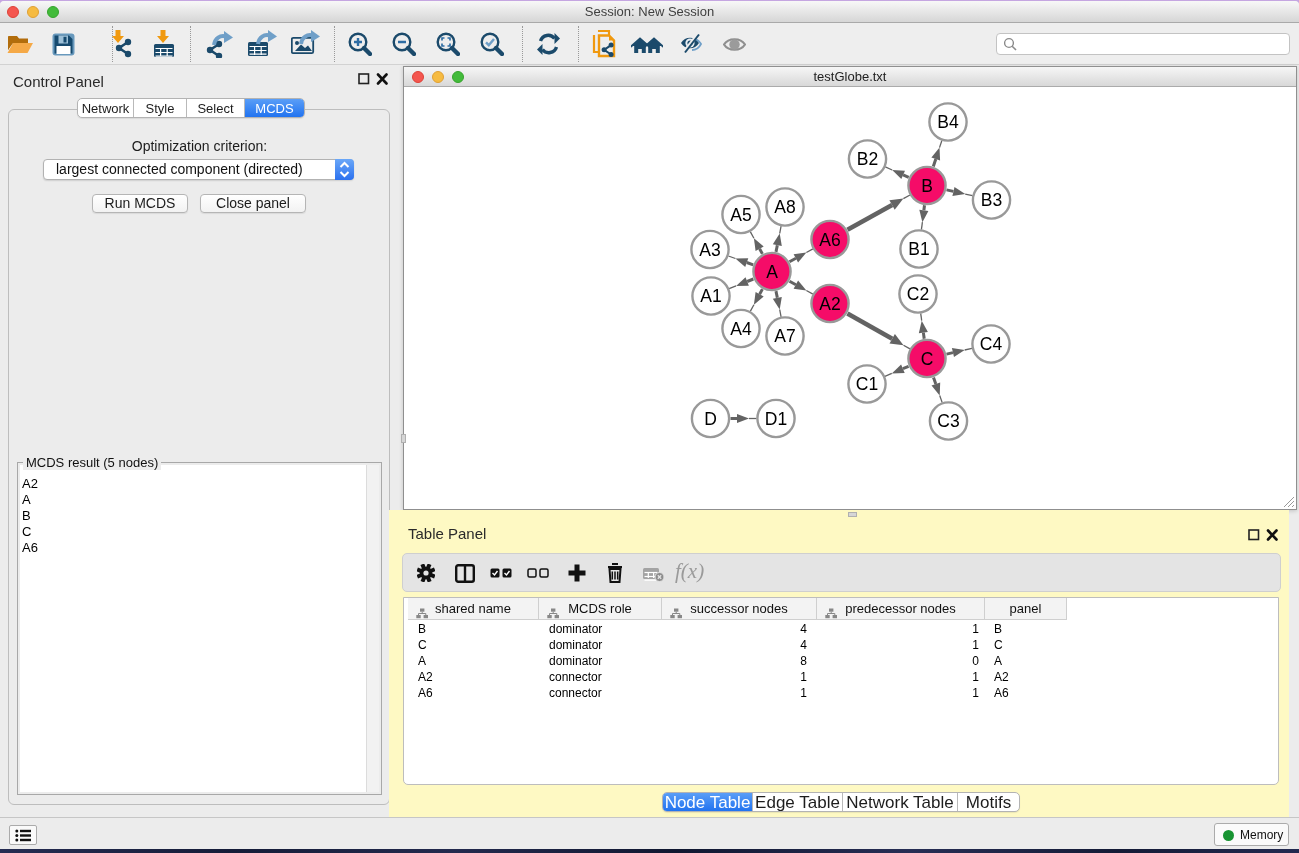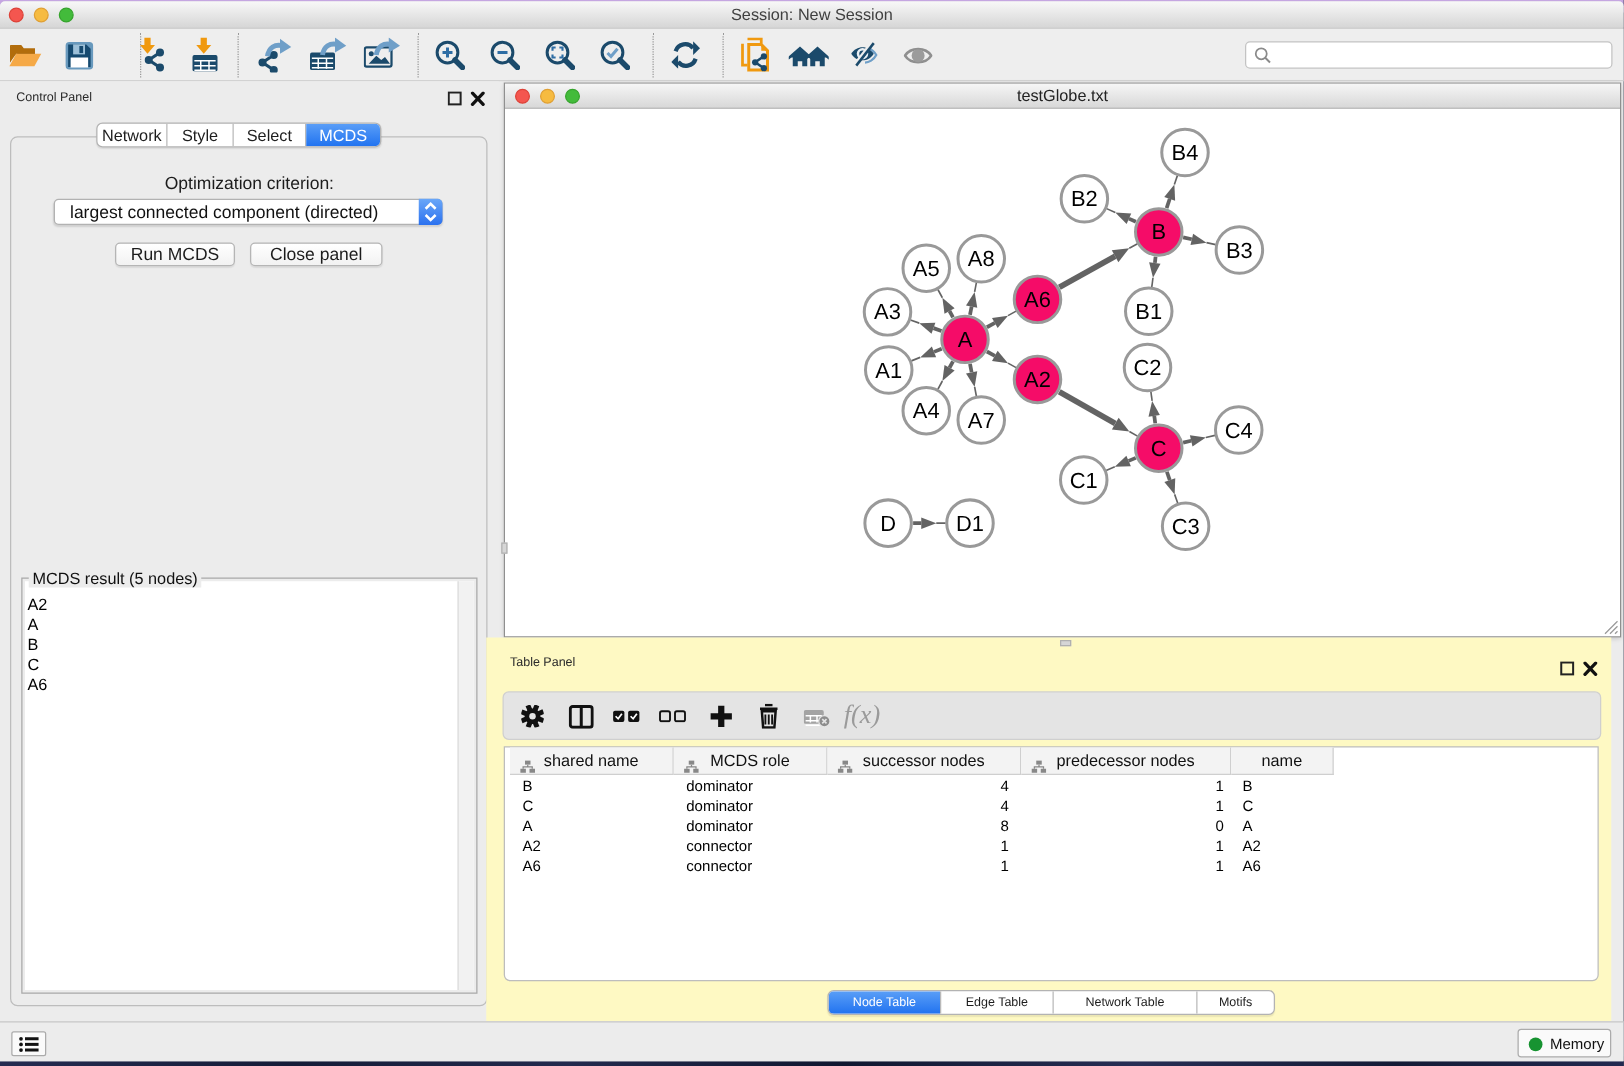--- a/index.html
+++ b/index.html
@@ -19,21 +19,21 @@
 
 
 .toolbar { position:absolute; left:0; top:22px; width:100%; height:42px; background:#eeeeee; border-bottom:1px solid #d2d2d2; }
 .tsep { position:absolute; top:3px; height:36px; width:0; border-left:1px dotted #999; }
 .ticon { position:absolute; }
 .searchbox { position:absolute; left:996px; top:10px; width:294px; height:22px; background:#fff;
   border:1px solid #c3c3c3; border-radius:4px; }
 
 
 .leftpanel { position:absolute; left:0; top:64px; width:399px; height:752px; background:#ececec; }
-.panel-title { position:absolute; left:13px; top:8px; font-size:10px; color:#2a2a2a; }
+.panel-title { position:absolute; left:13px; top:8px; font-size:15px; color:#2a2a2a; }
 .tabpane { position:absolute; left:8px; top:44px; width:382px; height:696px; border:1px solid #bdbdbd; border-radius:6px; }
 .segtabs { position:absolute; left:77px; top:33px; height:20px; display:flex; font-size:13px; color:#1d1d1d;
   border:1px solid #b3b3b3; border-radius:5px; background:#fff; overflow:hidden; box-shadow:0 1px 1px rgba(0,0,0,.08); }
 .segtabs .seg { height:100%; line-height:19px; text-align:center; border-right:1px solid #b9b9b9; }
 .segtabs .seg:last-child { border-right:none; }
 .segtabs .seg.sel { background:linear-gradient(#5a9ef7,#2173f0); color:#fff; }
 .optlabel { position:absolute; left:0; width:399px; top:73px; text-align:center; font-size:14px; color:#1c1c1c; }
 .combo { position:absolute; left:43px; top:94px; width:311px; height:21px; background:#fff; border:1px solid #b2b2b2;
   border-radius:4px; font-size:14px; color:#111; line-height:19px; padding-left:12px; box-shadow:0 1px 1.5px rgba(0,0,0,.12); }
 .combo .stepper { position:absolute; right:-1px; top:-1px; width:19px; height:21px; border-radius:0 4px 4px 0;
@@ -59,21 +59,21 @@
 .tablepanel { position:absolute; left:389px; top:509px; width:900px; height:307px; background:#fef9c3; }
 .tp-toolbar { position:absolute; left:13px; top:43px; width:879px; height:39px; background:#e4e4e4;
   border:1px solid #cfcfcf; border-radius:5px; }
 .tp-table { position:absolute; left:14px; top:87px; width:876px; height:188px; background:#fff; border:1px solid #bdbdbd; border-radius:0 0 5px 5px; }
 .thead { position:absolute; left:0; top:0; height:22px; width:100%; font-size:13px; color:#111; }
 .thead .cell { position:absolute; top:0; height:22px; line-height:22px; text-align:center; border-right:1px solid #cfcfcf;
   border-bottom:1px solid #cfcfcf; background:#f3f3f3; }
 .trows { position:absolute; left:0; top:23px; font-size:12px; color:#000; width:100%; }
 .trow { height:16px; line-height:16px; position:relative; }
 .trow span { position:absolute; }
-.bottomtabs { position:absolute; left:273px; top:282px; height:20px; display:flex; font-size:10px; color:#1d1d1d;
+.bottomtabs { position:absolute; left:273px; top:282px; height:20px; display:flex; font-size:17px; color:#1d1d1d;
   border:1px solid #b3b3b3; border-radius:5px; background:#fff; overflow:hidden; box-shadow:0 1px 1px rgba(0,0,0,.08); }
 .bottomtabs .seg { height:100%; line-height:19px; text-align:center; border-right:1px solid #b9b9b9; }
 .bottomtabs .seg:last-child { border-right:none; }
 .bottomtabs .seg.sel { background:linear-gradient(#5a9ef7,#2173f0); color:#fff; }
 
 
 .statusbar { position:absolute; left:0; top:816px; width:1299px; height:33px; background:#ececec; border-top:1px solid #c6c6c6; }
 .listbtn { position:absolute; left:9px; top:7px; width:28px; height:20px; background:#fafafa; border:1px solid #ababab; border-radius:2px; }
 .membtn { position:absolute; left:1214px; top:5px; width:75px; height:23px; background:#fafafa; border:1px solid #ababab; border-radius:3px;
   font-size:12px; color:#111; }
@@ -435,21 +435,21 @@
                 <rect x="0.3" y="7" width="4.4" height="3.2" fill="#888"></rect>
                 <rect x="7.6" y="7" width="4.4" height="3.2" fill="#888"></rect>
                 <path d="M6.2,3.7 V5.5 M2.5,7 V5.5 H9.8 V7" stroke="#888" stroke-width="1" fill="none"></path>
               </svg></span>successor nodes</div>
 <div class="cell" style="left:413px;width:168px;"><span style="position:absolute;left:8px;top:5px;"><svg width="12" height="11" viewBox="0 0 12 11" style="vertical-align:-1px;">
                 <rect x="4" y="0.5" width="4.4" height="3.2" fill="#888"></rect>
                 <rect x="0.3" y="7" width="4.4" height="3.2" fill="#888"></rect>
                 <rect x="7.6" y="7" width="4.4" height="3.2" fill="#888"></rect>
                 <path d="M6.2,3.7 V5.5 M2.5,7 V5.5 H9.8 V7" stroke="#888" stroke-width="1" fill="none"></path>
               </svg></span>predecessor nodes</div>
-<div class="cell" style="left:581px;width:82px;">name</div>
+<div class="cell" style="left:581px;width:82px;">panel</div>
       </div>
       <div class="trows">
 <div class="trow">
             <span style="left:14px;">B</span>
             <span style="left:145px;">dominator</span>
             <span style="left:258px;width:145px;text-align:right;">4</span>
             <span style="left:413px;width:162px;text-align:right;">1</span>
             <span style="left:590px;">B</span>
           </div>
 <div class="trow">

